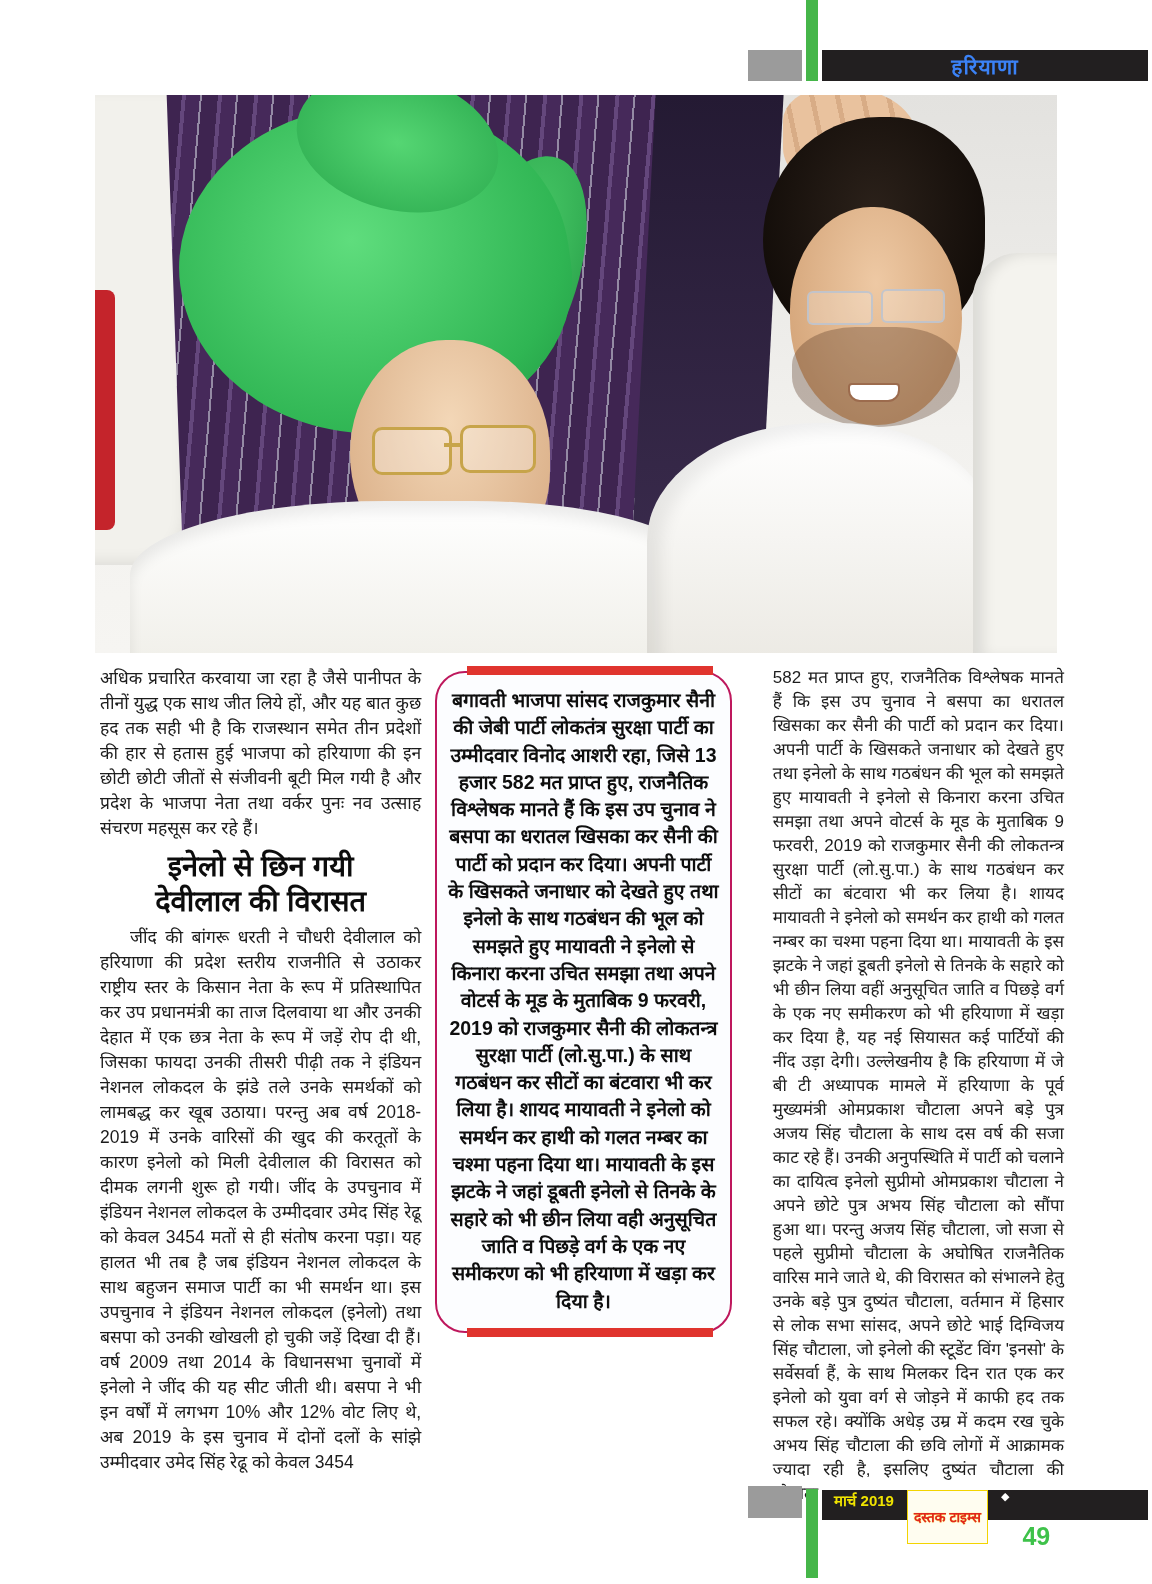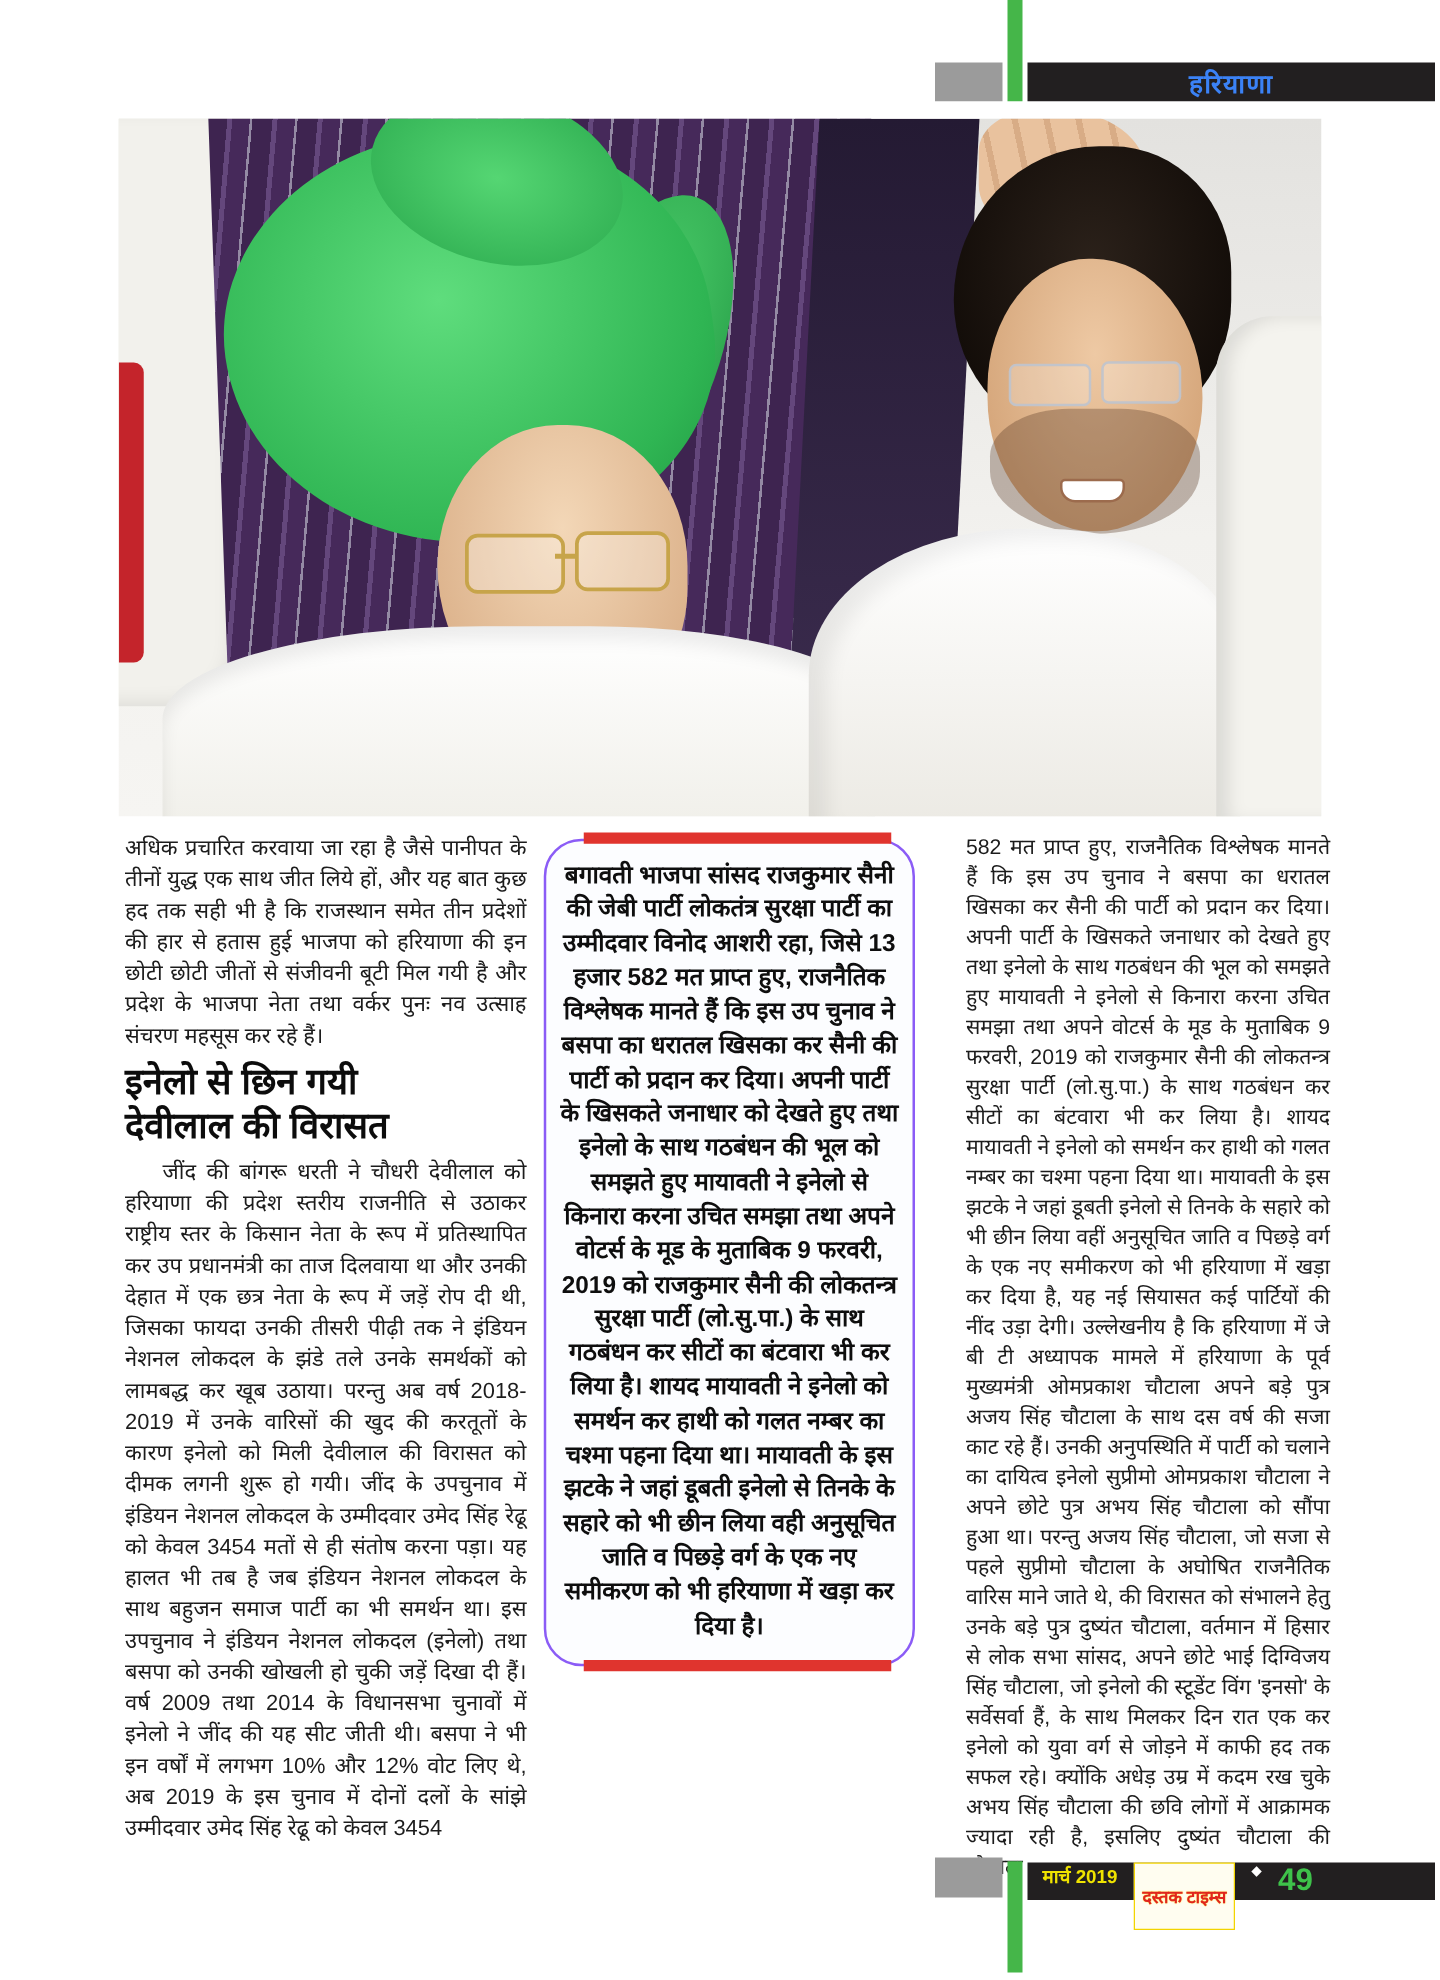--- a/index.html
+++ b/index.html
@@ -24,21 +24,21 @@
   .ftr-gray  { left:748px; top:1486px; width:54px;  height:32px; }
   .ftr-green { left:806px; top:1489px; width:12px;  height:89px; }
   .ftr-black { left:822px; top:1490px; width:326px; height:30px;
                display:flex; align-items:flex-start; gap:13px;
                padding-left:12px; box-sizing:border-box; }
   .ftr-issue { color:#f0e300; font-size:15px; font-weight:bold; }
   .ftr-logo  { background:#fffdf0; color:#e02520; font-weight:bold; font-size:14px;
                padding:16px 6px; line-height:20px; border:1px solid #f3d400;
                text-shadow:0 0 1px #ffd900; white-space:nowrap; }
   .ftr-diamond { color:#ffffff; font-size:11px; }
-  .ftr-page  { color:#3ec24a; font-size:25px; font-weight:bold; }
+  .ftr-page  { color:#3ec24a; font-size:25px; font-weight:bold;margin-top:32px; }
 
   
   .photo { left:95px; top:95px; width:962px; height:558px; overflow:hidden;
            background:linear-gradient(180deg,#e3e2df 0%,#f2f1ee 60%,#f6f5f2 100%); }
   .art { position:absolute; }
   .ph-left-white { left:-10px; top:-10px; width:115px; height:480px;
                    background:#f2f1ec; border-radius:0 0 50px 0;
                    box-shadow:inset -12px 0 18px rgba(0,0,0,.12); }
   .ph-flag { left:0; top:195px; width:20px; height:240px; background:#c4242b;
              border-radius:0 8px 8px 0; }
@@ -99,28 +99,28 @@
   
   .columns { left:100px; top:666px; width:964px; display:flex; gap:14px; }
   .col1 { width:326px; }
   .col2 { width:301px; }
   .col3 { width:323px; }
   .body-text { font-size:17.5px; line-height:25px; text-align:justify;
                color:#1c1c1c; margin:0; }
   .indent { text-indent:30px; }
   .col3 .body-text { font-size:17px; line-height:24px;margin-left:27px; }
   .article-heading { font-size:29px; line-height:35px; font-weight:bold;
-               text-align:left; color:#0c0c0c; margin:8px 0 6px; }
+               text-align:center; color:#0c0c0c; margin:8px 0 6px; }
   .article-heading span { display:block; }
 
   .red-bar { height:9px; background:#e0342e; width:246px; margin-left:32px;
              position:relative; z-index:2; }
   .red-bar.top { margin-bottom:-4px; }
   .red-bar.bottom { margin-top:-5px; margin-bottom:12px; }
-  .hl-box { border:2px solid #8b5cf6; border-radius:30px; background:#fcfdff;
+  .hl-box { border:2px solid #be185d; border-radius:30px; background:#fcfdff;
             padding:14px 10px 16px; font-weight:bold; font-size:19.5px;
             line-height:27.3px; text-align:center; color:#0e0e0e;
             position:relative; z-index:1; }
 </style>
 </head>
 <body>
 
 <div class="abs gray-block hdr-gray"></div>
 <div class="abs green-vbar hdr-green"></div>
 <div class="abs black-bar hdr-black">

